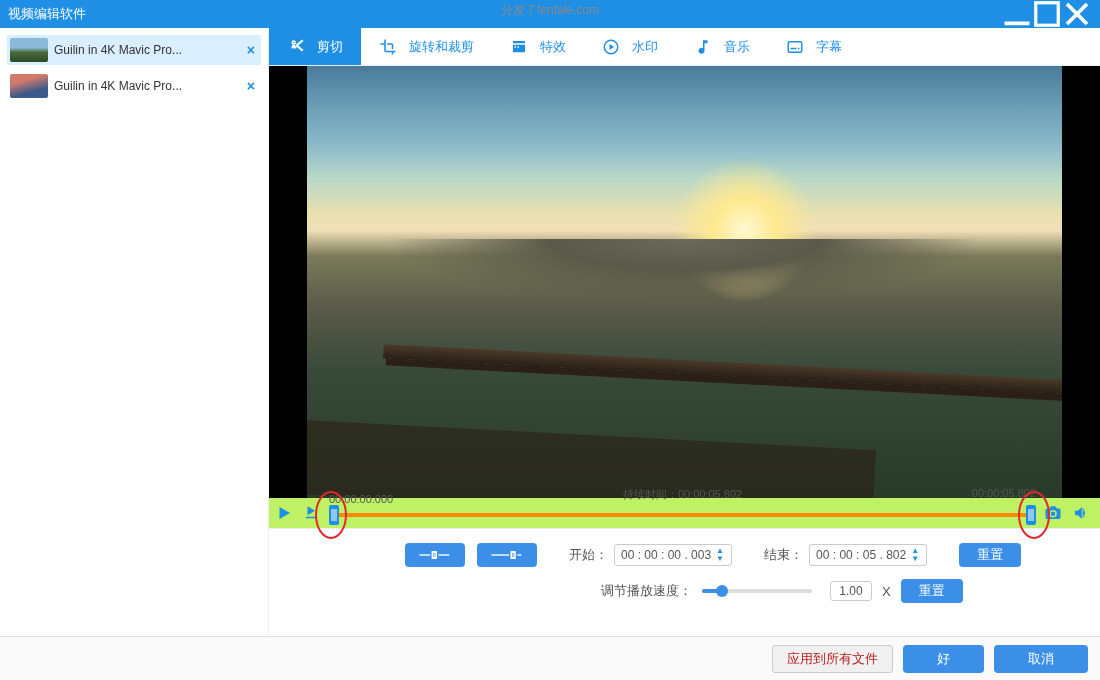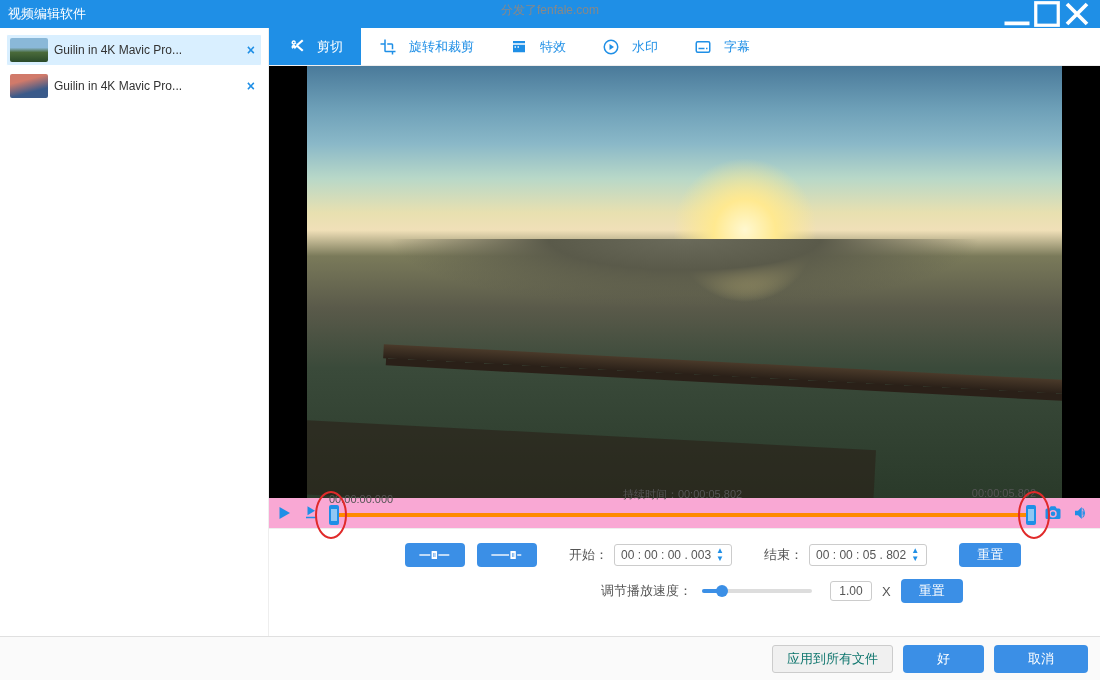--- a/index.html
+++ b/index.html
@@ -31,21 +31,21 @@
      linear-gradient(180deg,#4a7a9a 0%, #6ea0b8 10%, #8ab8c8 18%, #b8d8c8 26%, #e8e0b0 34%, #f0e0b8 38%, #7a7a5a 44%, #5a5a4a 56%, #3a4a3a 70%, #2a3a2a 100%);
      position: relative; overflow: hidden; }
   
   .video-frame::before { content:""; position:absolute; left:0; right:0; top:40%; height:60%;
      background:
        radial-gradient(ellipse 60% 40% at 50% 0%, #6a6a5a 0%, #5a5a4a 30%, rgba(0,0,0,0) 65%);
   }
   
   .video-frame::after { content:""; position:absolute; left:10%; right:-5%; bottom:28%; height:14px; background:linear-gradient(180deg,#4a3a2a,#2a2018); transform:rotate(3deg); box-shadow: 0 10px 0 -3px #2a2018, -250px 110px 0 30px rgba(42,32,24,0.6); }
 
-  .timeline-row { height: 30px; background: #f9a8d4; display: flex; align-items: center; padding: 0 8px 0 4px; gap: 6px; position: relative; text-align: right; }
+  .timeline-row { height: 30px; background: #bef264; display: flex; align-items: center; padding: 0 8px 0 4px; gap: 6px; position: relative; text-align: right; }
   .timeline-row .playbtn svg, .timeline-row .iconbtn svg { width: 18px; height: 18px; fill: #1f8fe6; }
   .playbtn, .iconbtn { width: 22px; height: 22px; display: flex; align-items: center; justify-content: center; cursor: pointer; }
 
   .timeline-track { flex: 1; position: relative; height: 28px; }
   .timeline-labels { position: absolute; top: -6px; left:0; right:0; font-size: 11px; color: #555; }
   .duration-center { position:absolute; left:50%; transform:translateX(-50%); top:-6px; }
   .time-right { position:absolute; right:0; top:-6px; }
   .track-bar { position: absolute; top: 14px; left: 0; right: 0; height: 4px; background: #ff8a00; border-radius: 2px; }
   .handle { position: absolute; top: 6px; width: 10px; height: 20px; background: #1f8fe6; border-radius: 2px; cursor: ew-resize; }
   .handle::after { content:""; position:absolute; left:50%; top:4px; bottom:4px; width:1px; background:#fff; box-shadow:-2px 0 #fff,2px 0 #fff; transform:translateX(-50%); }
@@ -68,21 +68,21 @@
 
   .btn { background:#3b8fe6; color:#fff; border:none; border-radius:4px; padding:3px 18px; font-size:13px; cursor:pointer; }
 
   .row2 { display:flex; align-items:center; gap:10px; font-size:13px; color:#555; margin-left:314px; }
   .speed-slider { width:110px; height:4px; background:#ddd; border-radius:2px; position:relative; }
   .speed-slider .fill { position:absolute; left:0; width:18%; height:100%; background:#3b8fe6; border-radius:2px; }
   .speed-slider .knob { position:absolute; left:18%; top:-4px; width:12px; height:12px; background:#3b8fe6; border-radius:50%; cursor:pointer; transform:translateX(-50%); }
   .speed-val { border:1px solid #ccc; border-radius:3px; padding:2px 6px; font-size:12px; width:42px; text-align:center;margin-left:8px; }
 
   .footer { position:absolute; bottom:0; left:0; right:0; height:44px; border-top:1px solid #e0e0e0; background:#fafafa; display:flex; align-items:center; justify-content:flex-end; gap:10px; padding:0 12px; }
-  .footer .btn-flat { border:1px solid #ccc; background:#f0f0f0; color:#0f766e; padding:4px 14px; border-radius:3px; font-size:13px; }
+  .footer .btn-flat { border:1px solid #ccc; background:#f0f0f0; color:#b91c1c; padding:4px 14px; border-radius:3px; font-size:13px; }
   .footer .btn { padding:5px 34px; }
 </style>
 </head>
 <body>
 
 <div class="watermark">分发了fenfale.com</div>
 
 <div class="titlebar">
   <span class="title">视频编辑软件</span>
   <div class="wbtn">
@@ -137,20 +137,26 @@
             <path fill="currentColor" d="M4 4h16v3H4zM4 9h16v10H4zm2 2v2h2v-2H6zm4 0v2h2v-2h-2z"></path>
           </svg>
         <span>特效</span>
       </div>
       <div class="tab">
         <svg viewBox="0 0 24 24">
             <circle cx="12" cy="12" r="9" fill="none" stroke="currentColor" stroke-width="2"></circle>
             <polygon points="10,8 16,12 10,16" fill="currentColor"></polygon>
           </svg>
         <span>水印</span>
+      </div>
+      <div class="tab">
+        <svg viewBox="0 0 24 24">
+            <path fill="currentColor" d="M12 3v10.55A4 4 0 1 0 14 17V7h4V3h-6z"></path>
+          </svg>
+        <span>音乐</span>
       </div>
       <div class="tab">
         <svg viewBox="0 0 24 24">
             <rect x="3" y="5" width="18" height="14" rx="2" fill="none" stroke="currentColor" stroke-width="2"></rect>
             <rect x="6" y="13" width="8" height="2" fill="currentColor"></rect>
             <rect x="16" y="13" width="2" height="2" fill="currentColor"></rect>
           </svg>
         <span>字幕</span>
       </div>
     </div>

